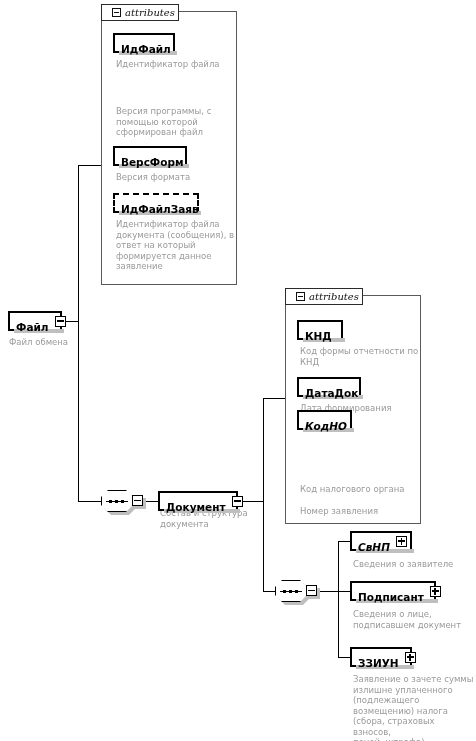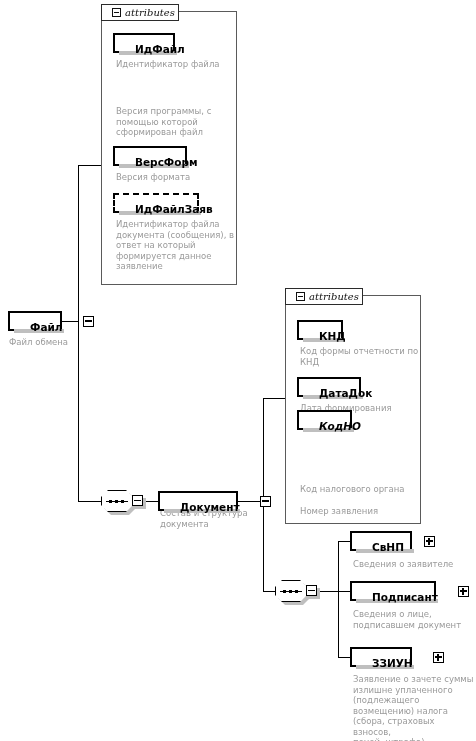--- a/index.html
+++ b/index.html
@@ -34,21 +34,21 @@
 
   
   .node{
     position:absolute;box-sizing:border-box;
     border:2px solid #000;background:#fff;height:20px;
     display:flex;align-items:center;z-index:3;
   }
   .node.dashed{border:2px dashed #000;}
   .node .ntxt{
     font-weight:bold;font-size:10.5px;color:#000;line-height:1;
-    padding:0 20px;white-space:nowrap;margin-top:12px;
+    padding:0 6px;white-space:nowrap;margin-top:12px;
   }
   .node .shadow{
     position:absolute;left:4px;top:100%;right:-4px;height:4px;background:#bfbfbf;z-index:-1;
   }
   
   .node .ntgl{
     width:11px;height:11px;border:1.5px solid #000;background:#fff;
     position:relative;margin-left:auto;margin-right:3px;box-sizing:border-box;flex:0 0 auto;
   }
   .node .ntgl::before{
@@ -202,21 +202,21 @@
     <span class="stglshadow"></span>
     <span class="stgl"></span>
   </div>
 
   <div class="hline" style="left:316px;top:591px;width:22px;"></div>
   <div class="vline" style="left:338px;top:541px;height:116px;"></div>
   <div class="hline" style="left:338px;top:541px;width:12px;"></div>
   <div class="hline" style="left:338px;top:591px;width:12px;"></div>
   <div class="hline" style="left:338px;top:657px;width:12px;"></div>
 
-  <div class="node" style="left:350px;top:531px;width:62px;">
+  <div class="node" style="left:350px;top:531px;width:62px;font-style:italic;">
     <span class="ntxt">СвНП</span>
     <span class="ntgl plus"></span>
     <span class="shadow"></span>
   </div>
   <div class="desc" style="left:353px;top:559px;width:120px;">Сведения о заявителе</div>
 
   <div class="node" style="left:350px;top:581px;width:86px;">
     <span class="ntxt">Подписант</span>
     <span class="ntgl plus"></span>
     <span class="shadow"></span>

